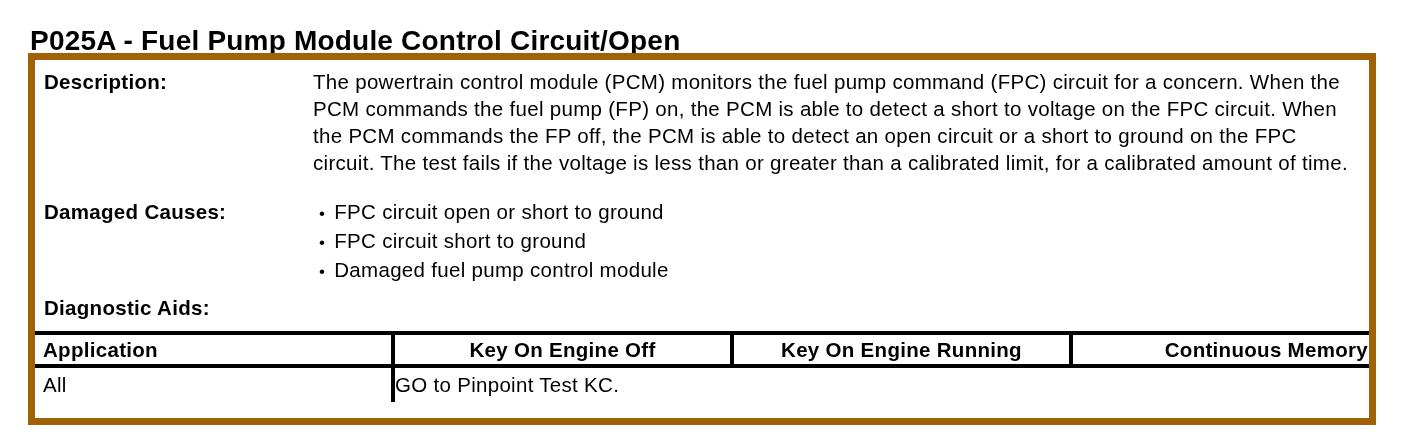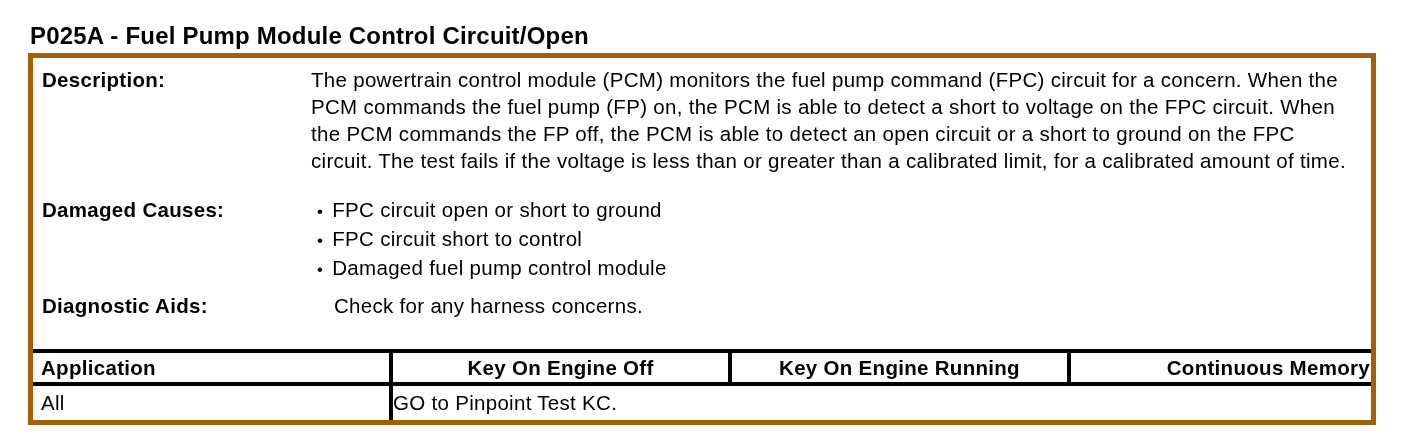--- a/index.html
+++ b/index.html
@@ -12,32 +12,32 @@
     height: 436px;
     position: relative;
     font-family: "Liberation Sans", sans-serif;
     color: #000000;
     overflow: hidden;
   }
   .doc-title {
     position: absolute;
     left: 30px;
     top: 6px;
-    font-size: 24px;
+    font-size: 28px;
     font-weight: bold;
     letter-spacing: 0.2px;
     white-space: nowrap;
   }
   .info-box {
     position: absolute;
     left: 28px;
     top: 53px;
     width: 1348px;
     height: 372px;
-    border: 5px solid #a16207;
+    border: 7px solid #a16207;
     box-sizing: border-box;
     background: #ffffff;
   }
   .info-rows {
     padding-top: 8px;
   }
   .info-row {
     display: flex;
     font-size: 20.5px;
     line-height: 27px;
@@ -66,21 +66,21 @@
   }
   .bullet-glyph {
     flex: 0 0 auto;
     margin: 0 9px 0 6px;
     font-size: 17px;
   }
   .app-table {
     position: absolute;
     left: 0;
     right: 0;
-    bottom: 0;
+    bottom: 16px;
     width: 100%;
     border-collapse: collapse;
     table-layout: fixed;
   }
   .app-table th,
   .app-table td {
     border: 4px solid #000000;
     font-size: 20.5px;
     letter-spacing: 0.3px;
     box-sizing: border-box;
@@ -121,32 +121,31 @@
 
     <div class="info-row row-causes">
       <div class="info-label">Damaged Causes:</div>
       <div class="info-content bullet-list">
         <div class="bullet-line">
           <span class="bullet-glyph">•</span>
           <span>FPC circuit open or short to ground</span>
         </div>
         <div class="bullet-line">
           <span class="bullet-glyph">•</span>
-          <span>FPC circuit short to control</span>
+          <span>FPC circuit short to ground</span>
         </div>
         <div class="bullet-line">
           <span class="bullet-glyph">•</span>
           <span>Damaged fuel pump control module</span>
         </div>
       </div>
     </div>
 
     <div class="info-row row-aids">
       <div class="info-label">Diagnostic Aids:</div>
-      <div class="info-content">Check for any harness concerns.</div>
     </div>
 
   </div>
 
   <table class="app-table">
     <colgroup>
       <col style="width:358px">
       <col style="width:339px">
       <col style="width:339px">
       <col>

